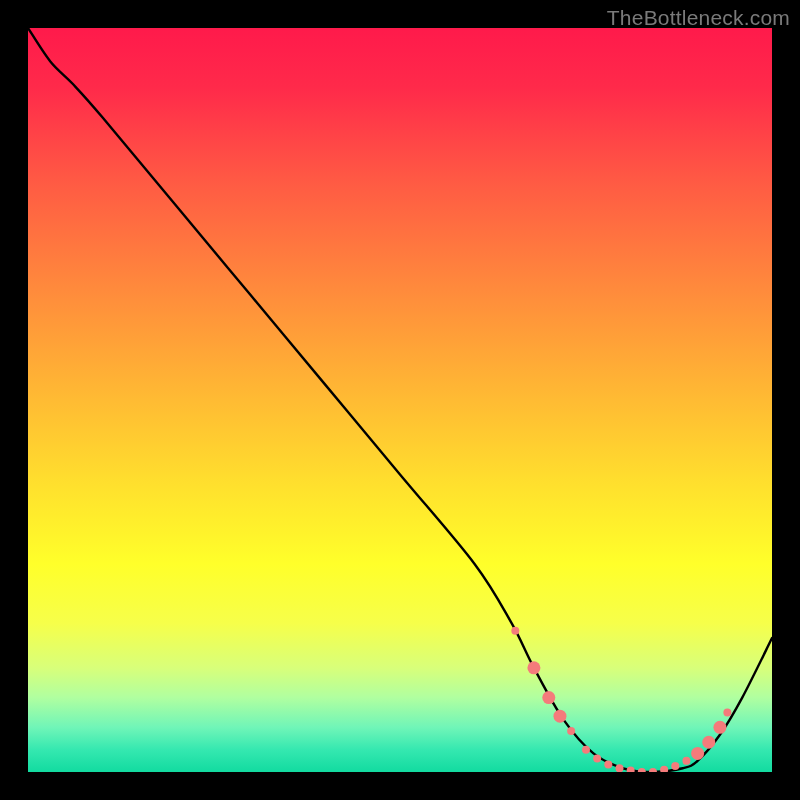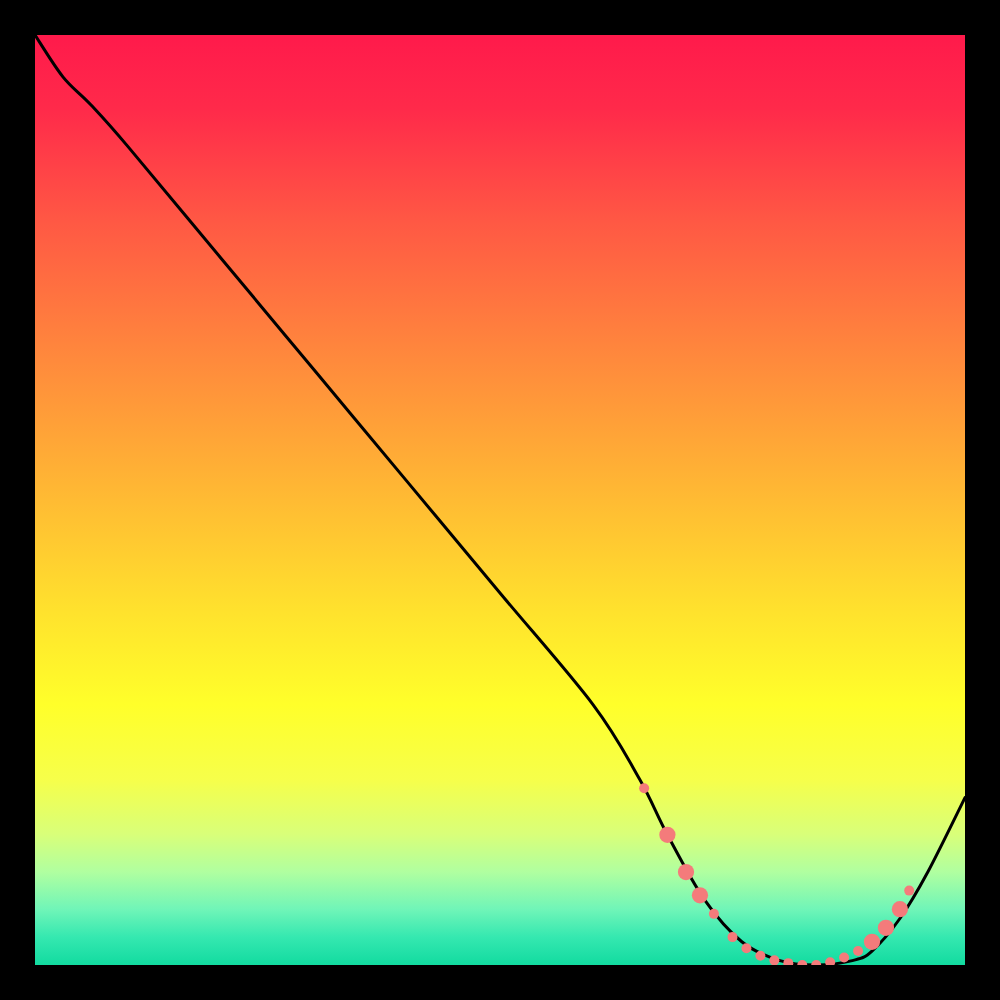--- a/index.html
+++ b/index.html
@@ -82,13 +82,14 @@
           <circle cx="636.12" cy="741.77" r="4.00" fill="#f47b7b"></circle>
           <circle cx="647.28" cy="738.05" r="4.00" fill="#f47b7b"></circle>
           <circle cx="658.44" cy="732.84" r="4.00" fill="#f47b7b"></circle>
           <circle cx="669.60" cy="725.40" r="6.50" fill="#f47b7b"></circle>
           <circle cx="680.76" cy="714.24" r="6.50" fill="#f47b7b"></circle>
           <circle cx="691.92" cy="699.36" r="6.50" fill="#f47b7b"></circle>
           <circle cx="699.36" cy="684.48" r="4.00" fill="#f47b7b"></circle>
         </g>
     </svg>
   </div>
+  <div class="watermark">TheBottleneck.com</div>
 </div>
 
 </body></html>

